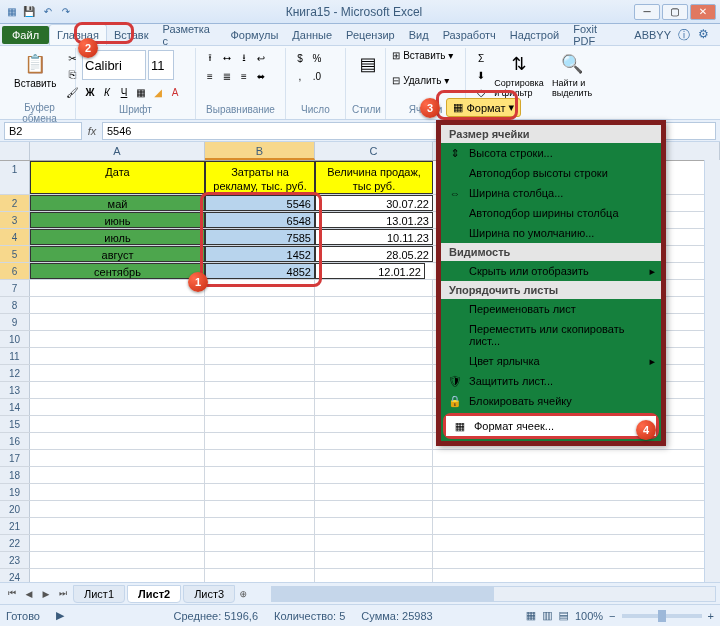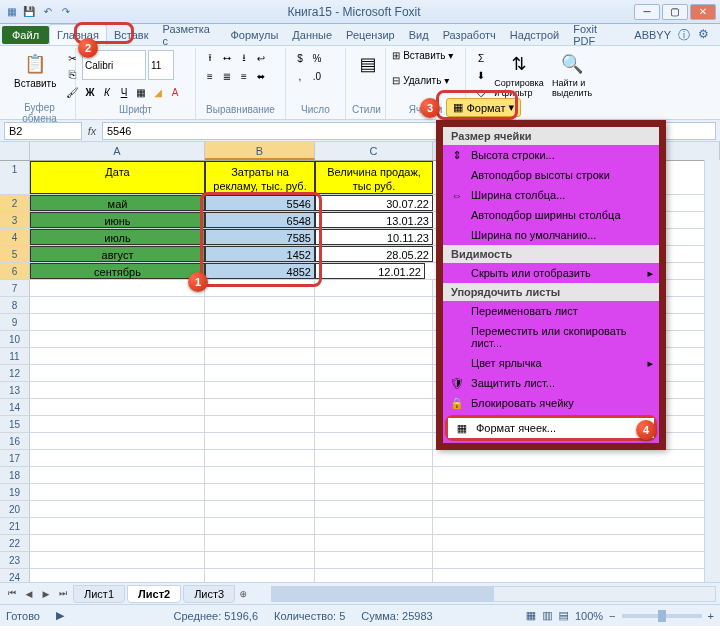--- a/index.html
+++ b/index.html
@@ -22,21 +22,21 @@
 
 .ribbon { height: 74px; background: #f5f9fd; border-bottom: 1px solid #c5d6ea; display: flex; padding: 2px 4px 0; }
 .ribbon-group { border-right: 1px solid #d6e2ef; padding: 2px 6px; display: flex; flex-direction: column; justify-content: space-between; }
 .rg-body { display: flex; gap: 3px; align-items: flex-start; flex: 1; }
 .rg-label { font-size: 10px; color: #6a87a6; text-align: center; padding: 2px 0; }
 .big-btn { display: flex; flex-direction: column; align-items: center; gap: 2px; padding: 2px 4px; cursor: pointer; }
 .big-icon { width: 24px; height: 24px; font-size: 18px; display: flex; align-items: center; justify-content: center; }
 .btn-stack { display: flex; flex-direction: column; gap: 1px; }
 .small-btn { width: 18px; height: 16px; display: flex; align-items: center; justify-content: center; font-size: 10px; cursor: pointer; }
 .font-box { display: flex; gap: 2px; margin-bottom: 2px; }
-.font-sel { border: 1px solid #b6c9df; background: #fff; height: 30px; font-size: 10px; padding: 11px 2px; }
+.font-sel { border: 1px solid #b6c9df; background: #fff; height: 30px; font-size: 13px; padding: 11px 2px; }
 .fmt-row { display: flex; gap: 1px; }
 .fmt-btn { width: 16px; height: 16px; display: flex; align-items: center; justify-content: center; font-size: 10px; cursor: pointer; }
 
 .namebox-row { height: 22px; background: #e8f0fa; border-bottom: 1px solid #c5d6ea; display: flex; align-items: center; }
 .name-box { width: 78px; border: 1px solid #b6c9df; background: #fff; height: 18px; margin-left: 4px; padding: 0 4px; font-size: 11px; display: flex; align-items: center; }
 .fx-label { width: 20px; text-align: center; font-style: italic; font-size: 11px; color: #555; }
 .formula-bar { flex: 1; border: 1px solid #b6c9df; background: #fff; height: 18px; margin-right: 4px; padding: 0 4px; font-size: 11px; display: flex; align-items: center; }
 
 .sheet-area { position: relative; height: 440px; overflow: hidden; }
 .col-headers { display: flex; background: #e8eef6; border-bottom: 1px solid #aaa; }
@@ -54,21 +54,21 @@
 .data-a { background: #4da64d; text-align: center; border: 1px solid #333; }
 .data-b { background: #b8d4ed; text-align: right; border: 1px solid #333; }
 .data-c { text-align: right; border: 1px solid #333; }
 
 .selection-border { position: absolute; border: 3px solid #d43a3a; border-radius: 8px; pointer-events: none; }
 
 .marker { position: absolute; width: 20px; height: 20px; border-radius: 50%; background: radial-gradient(circle at 30% 30%, #ff6a4a, #c62a10); color: #fff; display: flex; align-items: center; justify-content: center; font-size: 11px; font-weight: bold; box-shadow: 0 1px 3px rgba(0,0,0,0.4); z-index: 100; }
 
 .format-btn-hl { position: absolute; background: #ffe37a; border: 1px solid #d4a72c; border-radius: 3px; padding: 2px 6px; display: flex; align-items: center; gap: 3px; cursor: pointer; }
 
-.dropdown { position: absolute; background: #d946ef; border: 7px solid #7f1d1d; box-shadow: 2px 2px 6px rgba(0,0,0,0.3); width: 230px; font-size: 11px; z-index: 50; }
+.dropdown { position: absolute; background: #15803d; border: 5px solid #7f1d1d; box-shadow: 2px 2px 6px rgba(0,0,0,0.3); width: 230px; font-size: 11px; z-index: 50; }
 .dd-section { background: #e5e5e5; padding: 3px 8px; font-weight: bold; color: #444; }
 .dd-item { padding: 4px 8px 4px 28px; position: relative; cursor: pointer; }
 .dd-item .ii { position: absolute; left: 6px; width: 16px; text-align: center; }
 .dd-item .arrow { position: absolute; right: 6px; }
 .dd-hl { border: 3px solid #d43a3a; border-radius: 8px; margin: 2px; }
 
 .sheet-tabs { height: 22px; background: #e8f0fa; border-top: 1px solid #c5d6ea; display: flex; align-items: center; padding: 0 4px; }
 .st-nav { display: flex; gap: 1px; }
 .st-btn { width: 16px; height: 16px; font-size: 9px; color: #555; cursor: pointer; display: flex; align-items: center; justify-content: center; }
 .st-tab { padding: 2px 10px; border: 1px solid #c5d6ea; background: #e0e9f4; font-size: 11px; cursor: pointer; margin-left: 2px; border-radius: 0 0 4px 4px; }
@@ -85,21 +85,21 @@
 </head>
 <body>
 
 <div class="titlebar">
   <div class="qat">
     <span class="qat-icon">▦</span>
     <span class="qat-icon">💾</span>
     <span class="qat-icon">↶</span>
     <span class="qat-icon">↷</span>
   </div>
-  <div class="title-text">Книга15 - Microsoft Foxit</div>
+  <div class="title-text">Книга15 - Microsoft Excel</div>
   <div class="win-controls">
     <div class="win-btn">─</div>
     <div class="win-btn">▢</div>
     <div class="win-btn win-close">✕</div>
   </div>
 </div>
 
 <div class="menubar">
   <div class="file-btn">Файл</div>
   <div class="tab active" style="position:relative">Главная</div>

